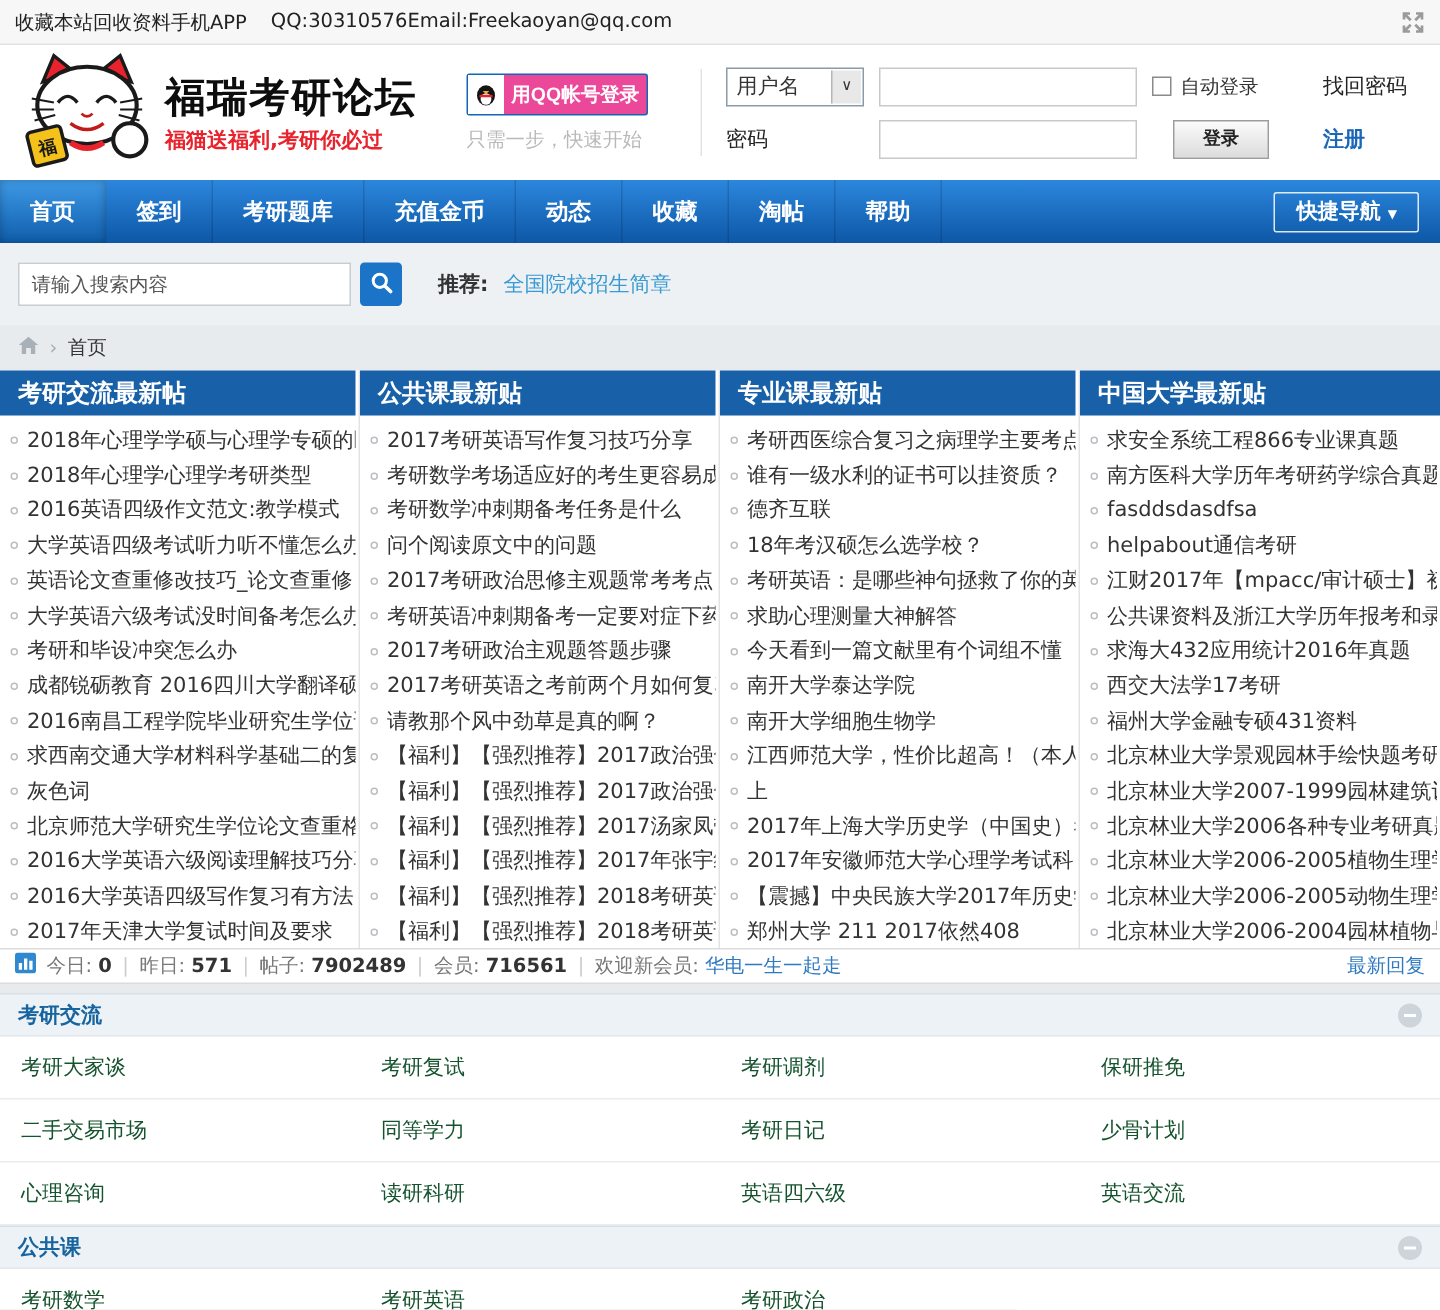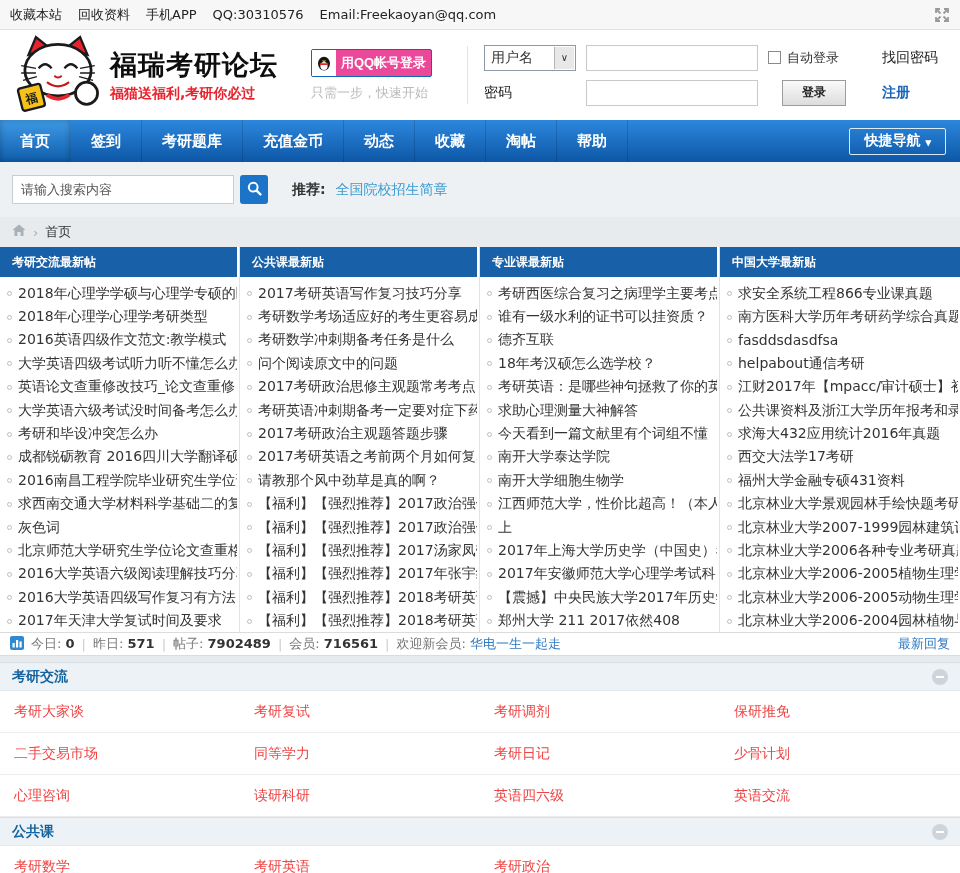--- a/index.html
+++ b/index.html
@@ -3,21 +3,21 @@
 <meta charset="utf-8">
 <style>
   * { box-sizing: border-box; margin: 0; padding: 0; }
   html,body { width:960px; height:873px; overflow:hidden; }
   body { font-family:"DejaVu Sans","Liberation Sans",sans-serif; background:#e8ebee; color:#333; }
   a { text-decoration:none; cursor:pointer; }
 
   
   .topbar { height:30px; background:#f7f7f7; border-bottom:1px solid #e2e2e2;
             display:flex; align-items:center; padding:0 10px; font-size:13px; color:#222; }
-  .topbar-left { display:flex; align-items:center; gap:16px; }
+  .topbar-left { display:flex; align-items:center; }
   .topbar-link { color:#222; }
   .expand-icon { margin-left:auto; cursor:pointer; display:flex; }
 
   
   .header { height:90px; background:#fff; display:flex; align-items:center; padding:0 12px; }
   .logo { display:flex; align-items:center; gap:6px; cursor:pointer; }
   .site-title { font-size:27px; font-weight:bold; color:#0d0d0d; letter-spacing:1px; }
   .site-slogan { font-size:14px; font-weight:bold; color:#e8232d; margin-top:2px; }
   .login-area { margin-left:auto; display:flex; align-items:center; gap:16px; }
   .qq-login { width:140px; }
@@ -68,21 +68,21 @@
   
   .breadcrumb { height:30px; display:flex; align-items:center; gap:7px; padding:0 12px; font-size:13px; }
   .crumb-sep { color:#aaa; }
   .crumb-sep::before { content:"›"; }
   .crumb-link { color:#333; }
 
   
   .columns { background:#fff; display:grid; grid-template-columns:1fr 1fr 1fr 1fr; }
   .col { border-right:1px solid #e0e4e7; min-width:0; }
   .col:last-child { border-right:none; }
-  .col-header { height:30px; background:#1861a8; color:#fff; font-size:12px; font-weight:bold;
+  .col-header { height:30px; background:#1861a8; color:#fff; font-size:16px; font-weight:bold;
                 display:flex; align-items:center; padding-left:12px; margin-right:2px; }
   .col:last-child .col-header { margin-right:0; }
   .post-list { list-style:none; padding-top:5px; height:355px; overflow:hidden; }
   .post-item { height:23.4px; display:flex; align-items:center; padding:0 2px 0 7px;
                white-space:nowrap; overflow:hidden; }
   .bullet { width:5px; height:5px; border:1px solid #b9bec3; border-radius:50%;
             margin-right:6px; flex:none; background:#fff; }
   .post-link { color:#333; font-size:14px; white-space:nowrap; overflow:hidden; }
 
   
@@ -99,21 +99,21 @@
   .sections { background:#fff; }
   .section-header { height:29px; background:#edf2f7; border-top:1px solid #d8dfe5; border-bottom:1px solid #e2e8ee;
                     display:flex; align-items:center; padding:0 12px; }
   .section-title { color:#17649f; font-size:14px; font-weight:bold; }
   .toggle { margin-left:auto; width:16px; height:16px; border-radius:50%; background:#cdd4da;
             position:relative; cursor:pointer; }
   .toggle::after { content:""; position:absolute; left:4px; top:7px; width:8px; height:2px; background:#fff; }
   .forum-row { display:grid; grid-template-columns:repeat(4,1fr); height:42px;
                border-bottom:1px solid #ececec; align-items:center; }
   .forum-cell { padding-left:14px; font-size:14px; overflow:hidden; white-space:nowrap; }
-  .forum-link { color:#ef4444; }
+  .forum-link { color:#14532d; }
 </style>
 </head>
 <body>
 
 <div class="topbar">
   <div class="topbar-left" id="topbar-links">
       <a class="topbar-link">收藏本站</a>
       <a class="topbar-link">回收资料</a>
       <a class="topbar-link">手机APP</a>
     </div>

